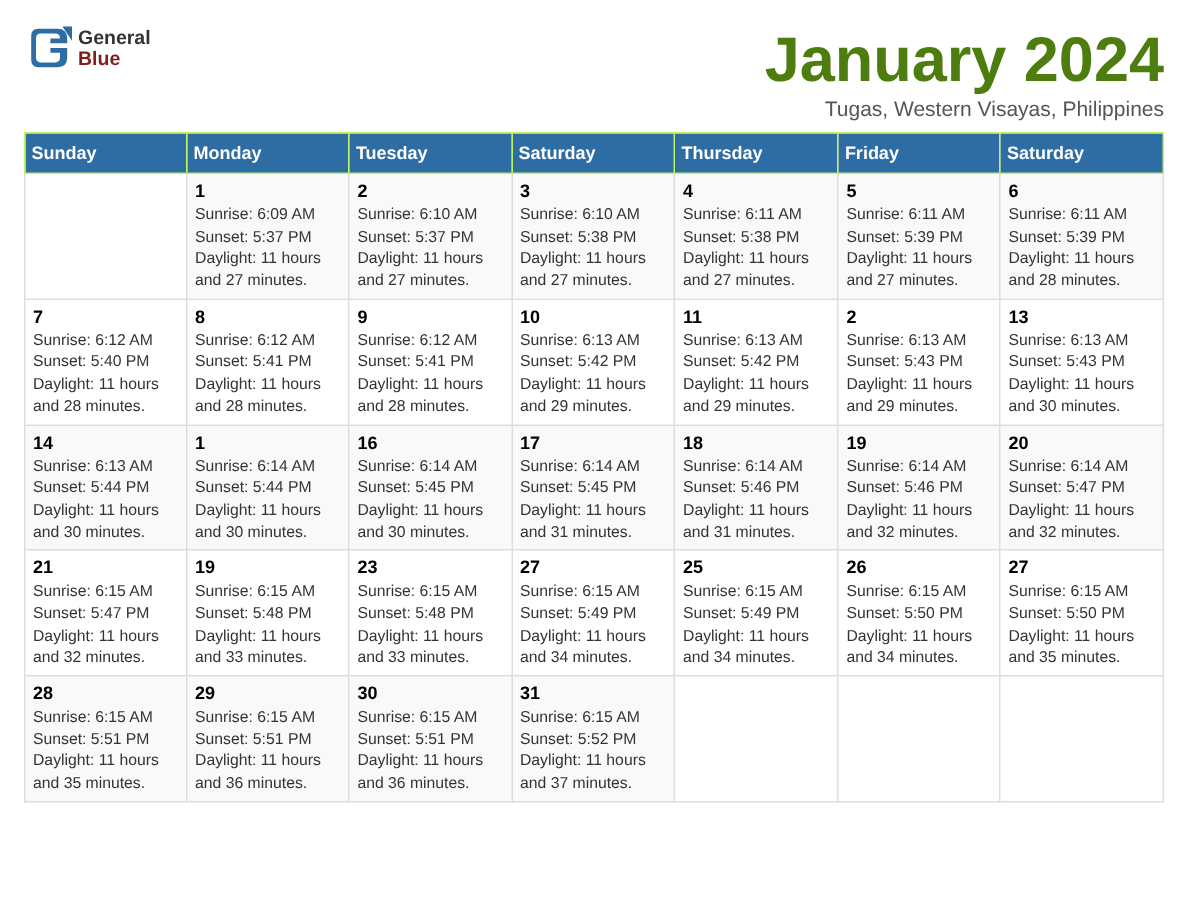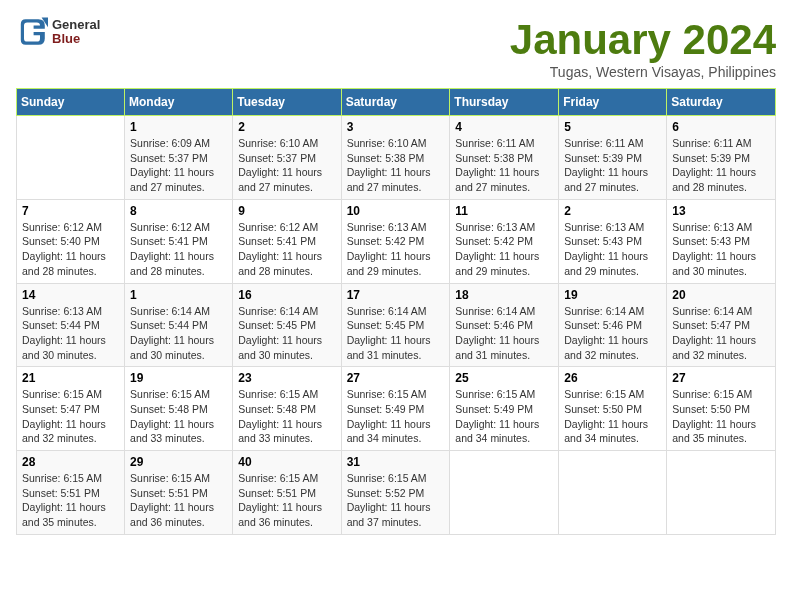--- a/index.html
+++ b/index.html
@@ -246,21 +246,21 @@
       <tr>
         <td>
           <span class="day-num">28</span>
           <div class="day-info">Sunrise: 6:15 AM<br>Sunset: 5:51 PM<br>Daylight: 11 hours<br>and 35 minutes.</div>
         </td>
         <td>
           <span class="day-num">29</span>
           <div class="day-info">Sunrise: 6:15 AM<br>Sunset: 5:51 PM<br>Daylight: 11 hours<br>and 36 minutes.</div>
         </td>
         <td>
-          <span class="day-num">40</span>
+          <span class="day-num">30</span>
           <div class="day-info">Sunrise: 6:15 AM<br>Sunset: 5:51 PM<br>Daylight: 11 hours<br>and 36 minutes.</div>
         </td>
         <td>
           <span class="day-num">31</span>
           <div class="day-info">Sunrise: 6:15 AM<br>Sunset: 5:52 PM<br>Daylight: 11 hours<br>and 37 minutes.</div>
         </td>
         <td class="empty-cell"></td>
         <td class="empty-cell"></td>
         <td class="empty-cell"></td>
       </tr>

